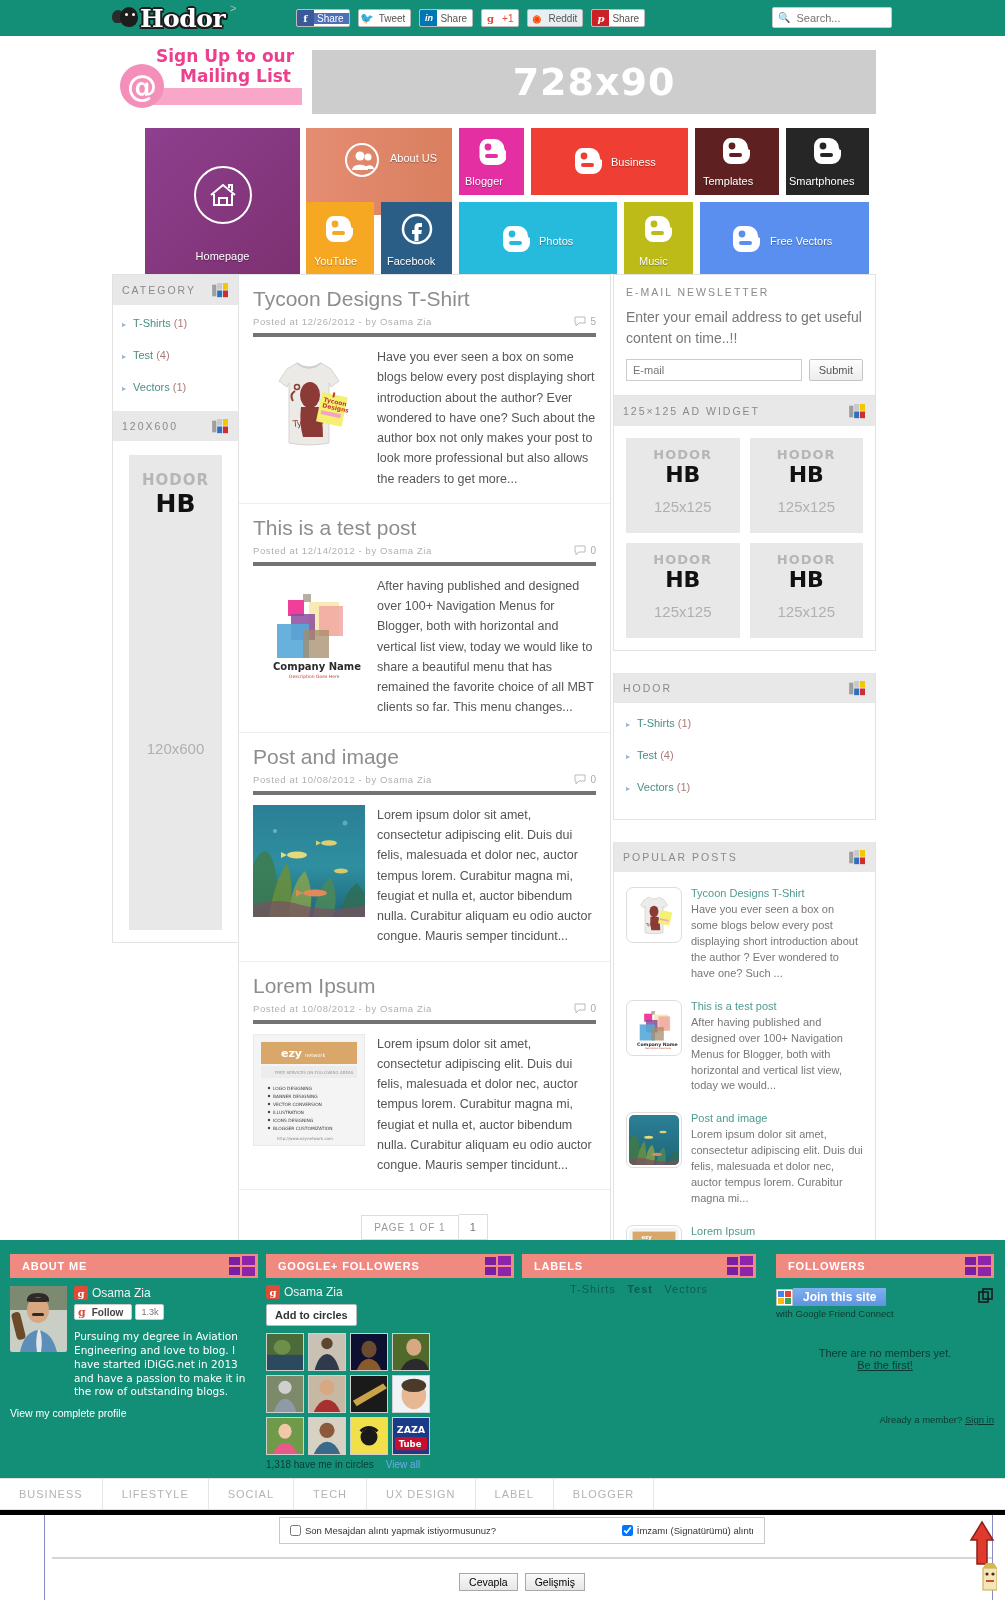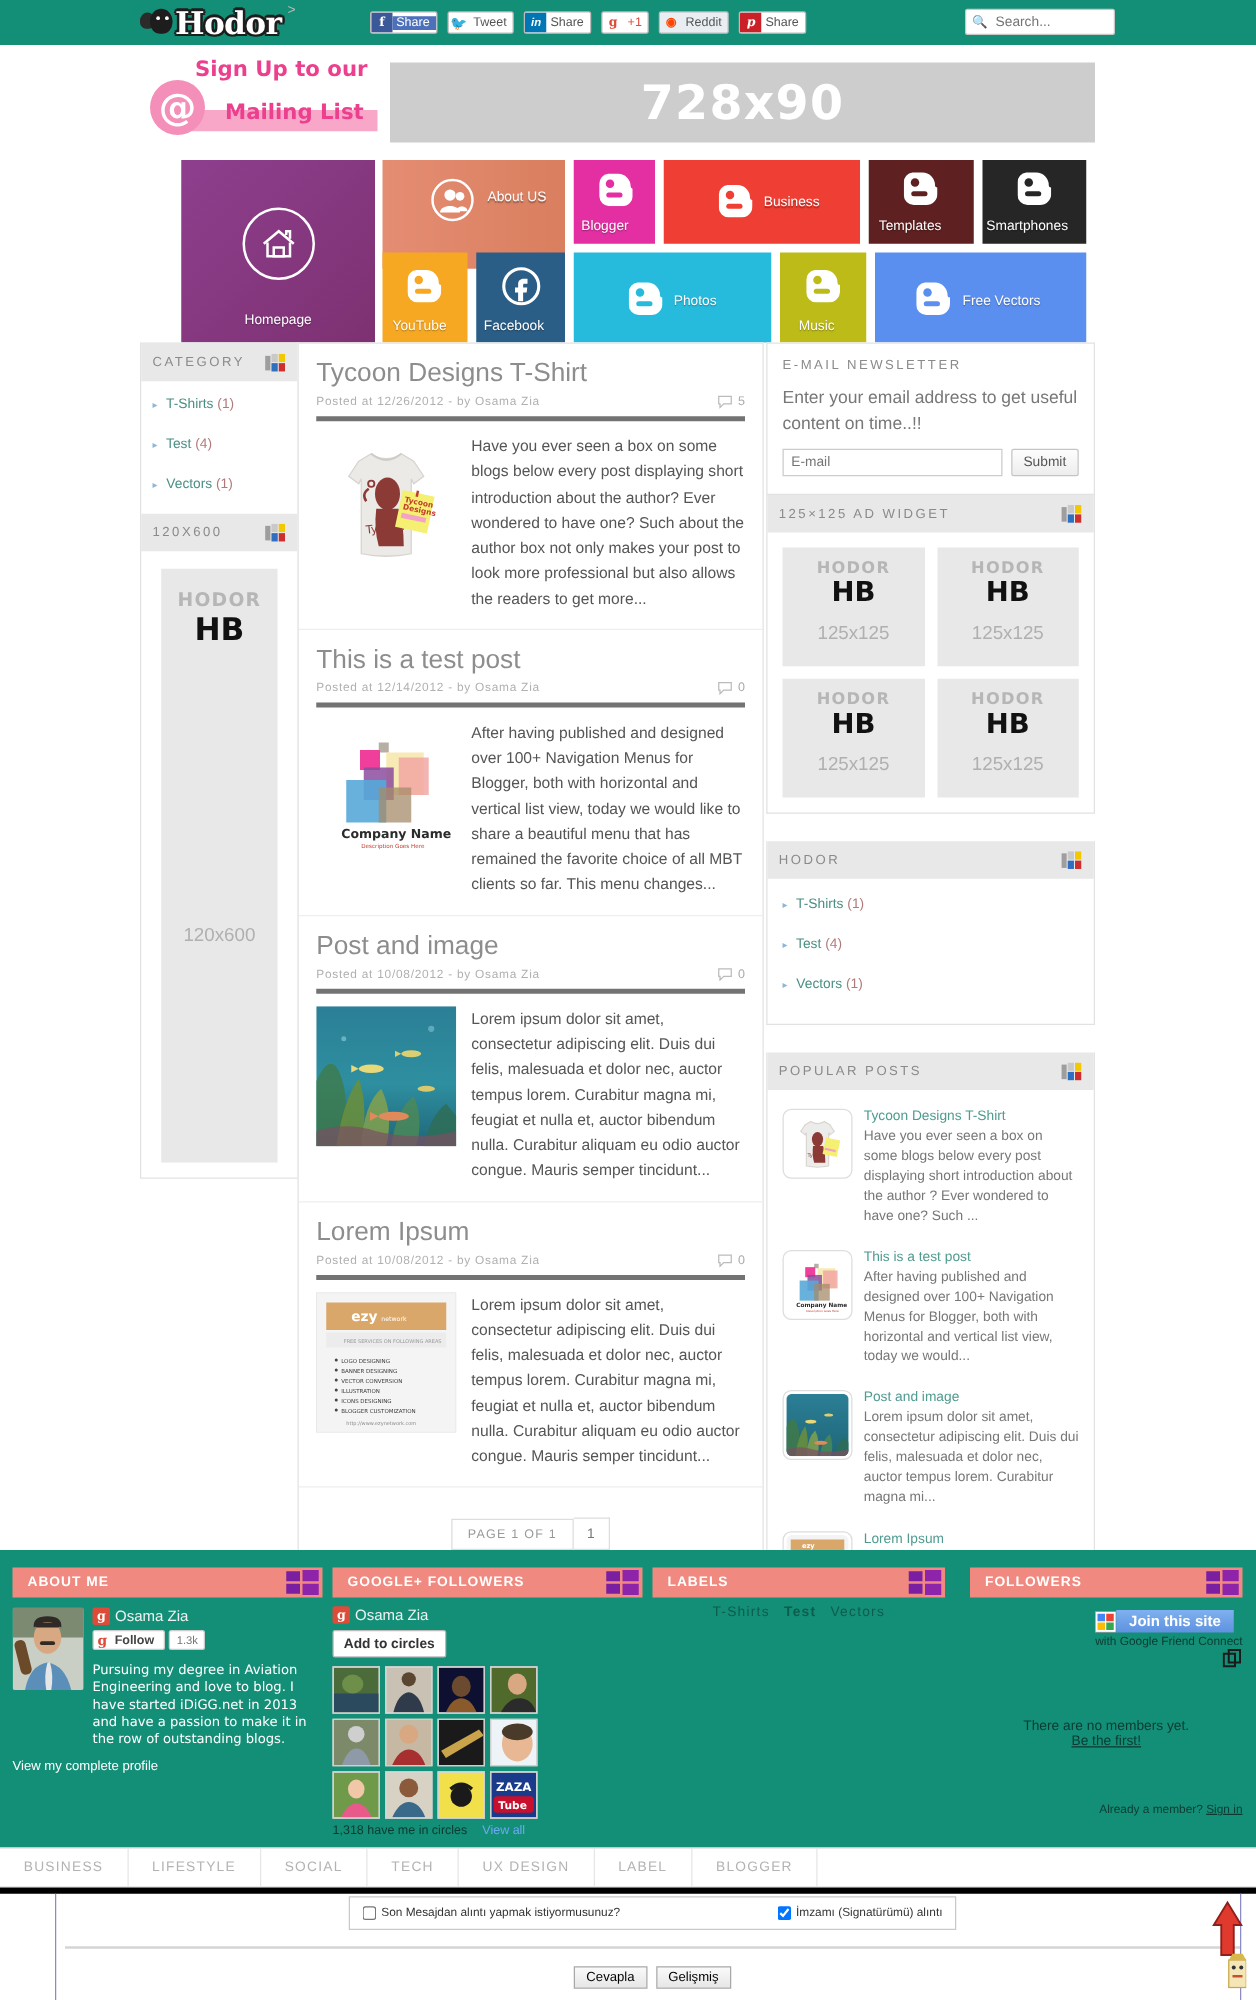--- a/index.html
+++ b/index.html
@@ -54,21 +54,21 @@
 
   
   .banner-row { position:relative; height:92px; }
   .mailing { position:absolute; left:8px; top:8px; width:182px; height:64px; }
   .mailing .at {
     position:absolute; left:0; top:20px; width:44px; height:44px; border-radius:50%;
     background:#f48fb9; color:#fff; font-size:30px; font-weight:bold;
     display:flex; align-items:center; justify-content:center; font-family:"DejaVu Sans", sans-serif;
   }
   .mailing .l1 { position:absolute; left:36px; top:2px; font-size:17px; font-weight:bold; color:#ec3f8d; font-family:"DejaVu Sans", sans-serif; }
-  .mailing .l2 { position:absolute; left:60px; top:36px; font-size:17px; font-weight:bold; color:#ec3f8d; font-family:"DejaVu Sans", sans-serif; }
+  .mailing .l2 { position:absolute; left:60px; top:22px; font-size:17px; font-weight:bold; color:#ec3f8d; font-family:"DejaVu Sans", sans-serif; }
   .mailing .bar { position:absolute; left:28px; top:44px; width:154px; height:17px; background:#f8a7c9; }
   .ad728 { position:absolute; left:200px; top:14px; width:564px; height:64px; background:#cdcdcd;
            display:flex; align-items:center; justify-content:center; }
   .ad728 span { font-family:"DejaVu Sans", sans-serif; font-weight:bold; font-size:38px; color:#fff; letter-spacing:1px; }
 
   
   .tiles { position:relative; height:146px; margin-top:0; }
   .tile { position:absolute; display:flex; align-items:flex-end; color:#fff; overflow:hidden; cursor:pointer; }
   .tile .tlabel { position:absolute; font-size:11px; color:#fff; text-shadow:0 1px 1px rgba(0,0,0,.35); }
   .tile-home { left:33px; top:0; width:155px; height:146px; background:linear-gradient(135deg,#8e3f8e 0%, #7d3171 100%); }
@@ -171,27 +171,27 @@
   .addc { background:#fff; border:1px solid #bbb; border-radius:2px; font-size:11px; color:#333; font-weight:bold;
           padding:4px 8px; display:inline-block; margin-top:5px; cursor:pointer; }
   .circ-grid { display:grid; grid-template-columns:repeat(4,38px); gap:4px; margin-top:7px; }
   .circ { width:38px; height:38px; border:1px solid #cfcfcf; background:#ddd; overflow:hidden; }
   .circ-foot { display:flex; align-items:center; gap:12px; margin-top:4px; }
   .circ-foot .cc { font-size:10px; color:#0b3a33; }
   .circ-foot .va { font-size:10px; color:#6fa8f5; cursor:pointer; }
   .labels-body { padding-top:4px; text-align:center; }
   .labels-body span { font-size:11px; color:#0e5c4e; letter-spacing:1px; margin:0 4px; cursor:pointer; }
   .labels-body span.b { font-weight:bold; }
-  .join-row { display:flex; align-items:flex-end; justify-content:space-between; padding-top:10px;flex-direction:column; }
+  .join-row { display:flex; align-items:flex-start; justify-content:space-between; padding-top:10px; }
   .join-left { display:flex; align-items:center; gap:0; }
   .gfc-ic { width:17px; height:17px; display:block; }
   .join-btn { background:linear-gradient(#7fb0f0,#5f92e0); color:#fff; font-size:12px; font-weight:bold;
               padding:2px 10px; cursor:pointer; }
   .with-gfc { font-size:9.5px; color:#0b3a33; margin-top:2px; }
-  .nomem { text-align:center; font-size:11px; color:#0b3a33; margin-top:40px; }
+  .nomem { text-align:center; font-size:11px; color:#0b3a33; margin-top:28px; }
   .nomem a { color:#0b3a33; }
   .already { text-align:right; font-size:9.5px; color:#0b3a33; margin-top:43px; }
   .already a { color:#0b3a33; }
 
   
   .botnav { position:absolute; left:0; top:1478px; width:1005px; height:32px; background:#fff;
             border-top:1px solid #e0e0e0; border-bottom:1px solid #e0e0e0; display:flex; align-items:stretch; }
   .botnav a { display:flex; align-items:center; padding:0 19px; font-size:11px; letter-spacing:1px; color:#b3b3b3;
               text-decoration:none; border-right:1px solid #e6e6e6; cursor:pointer; }
 

